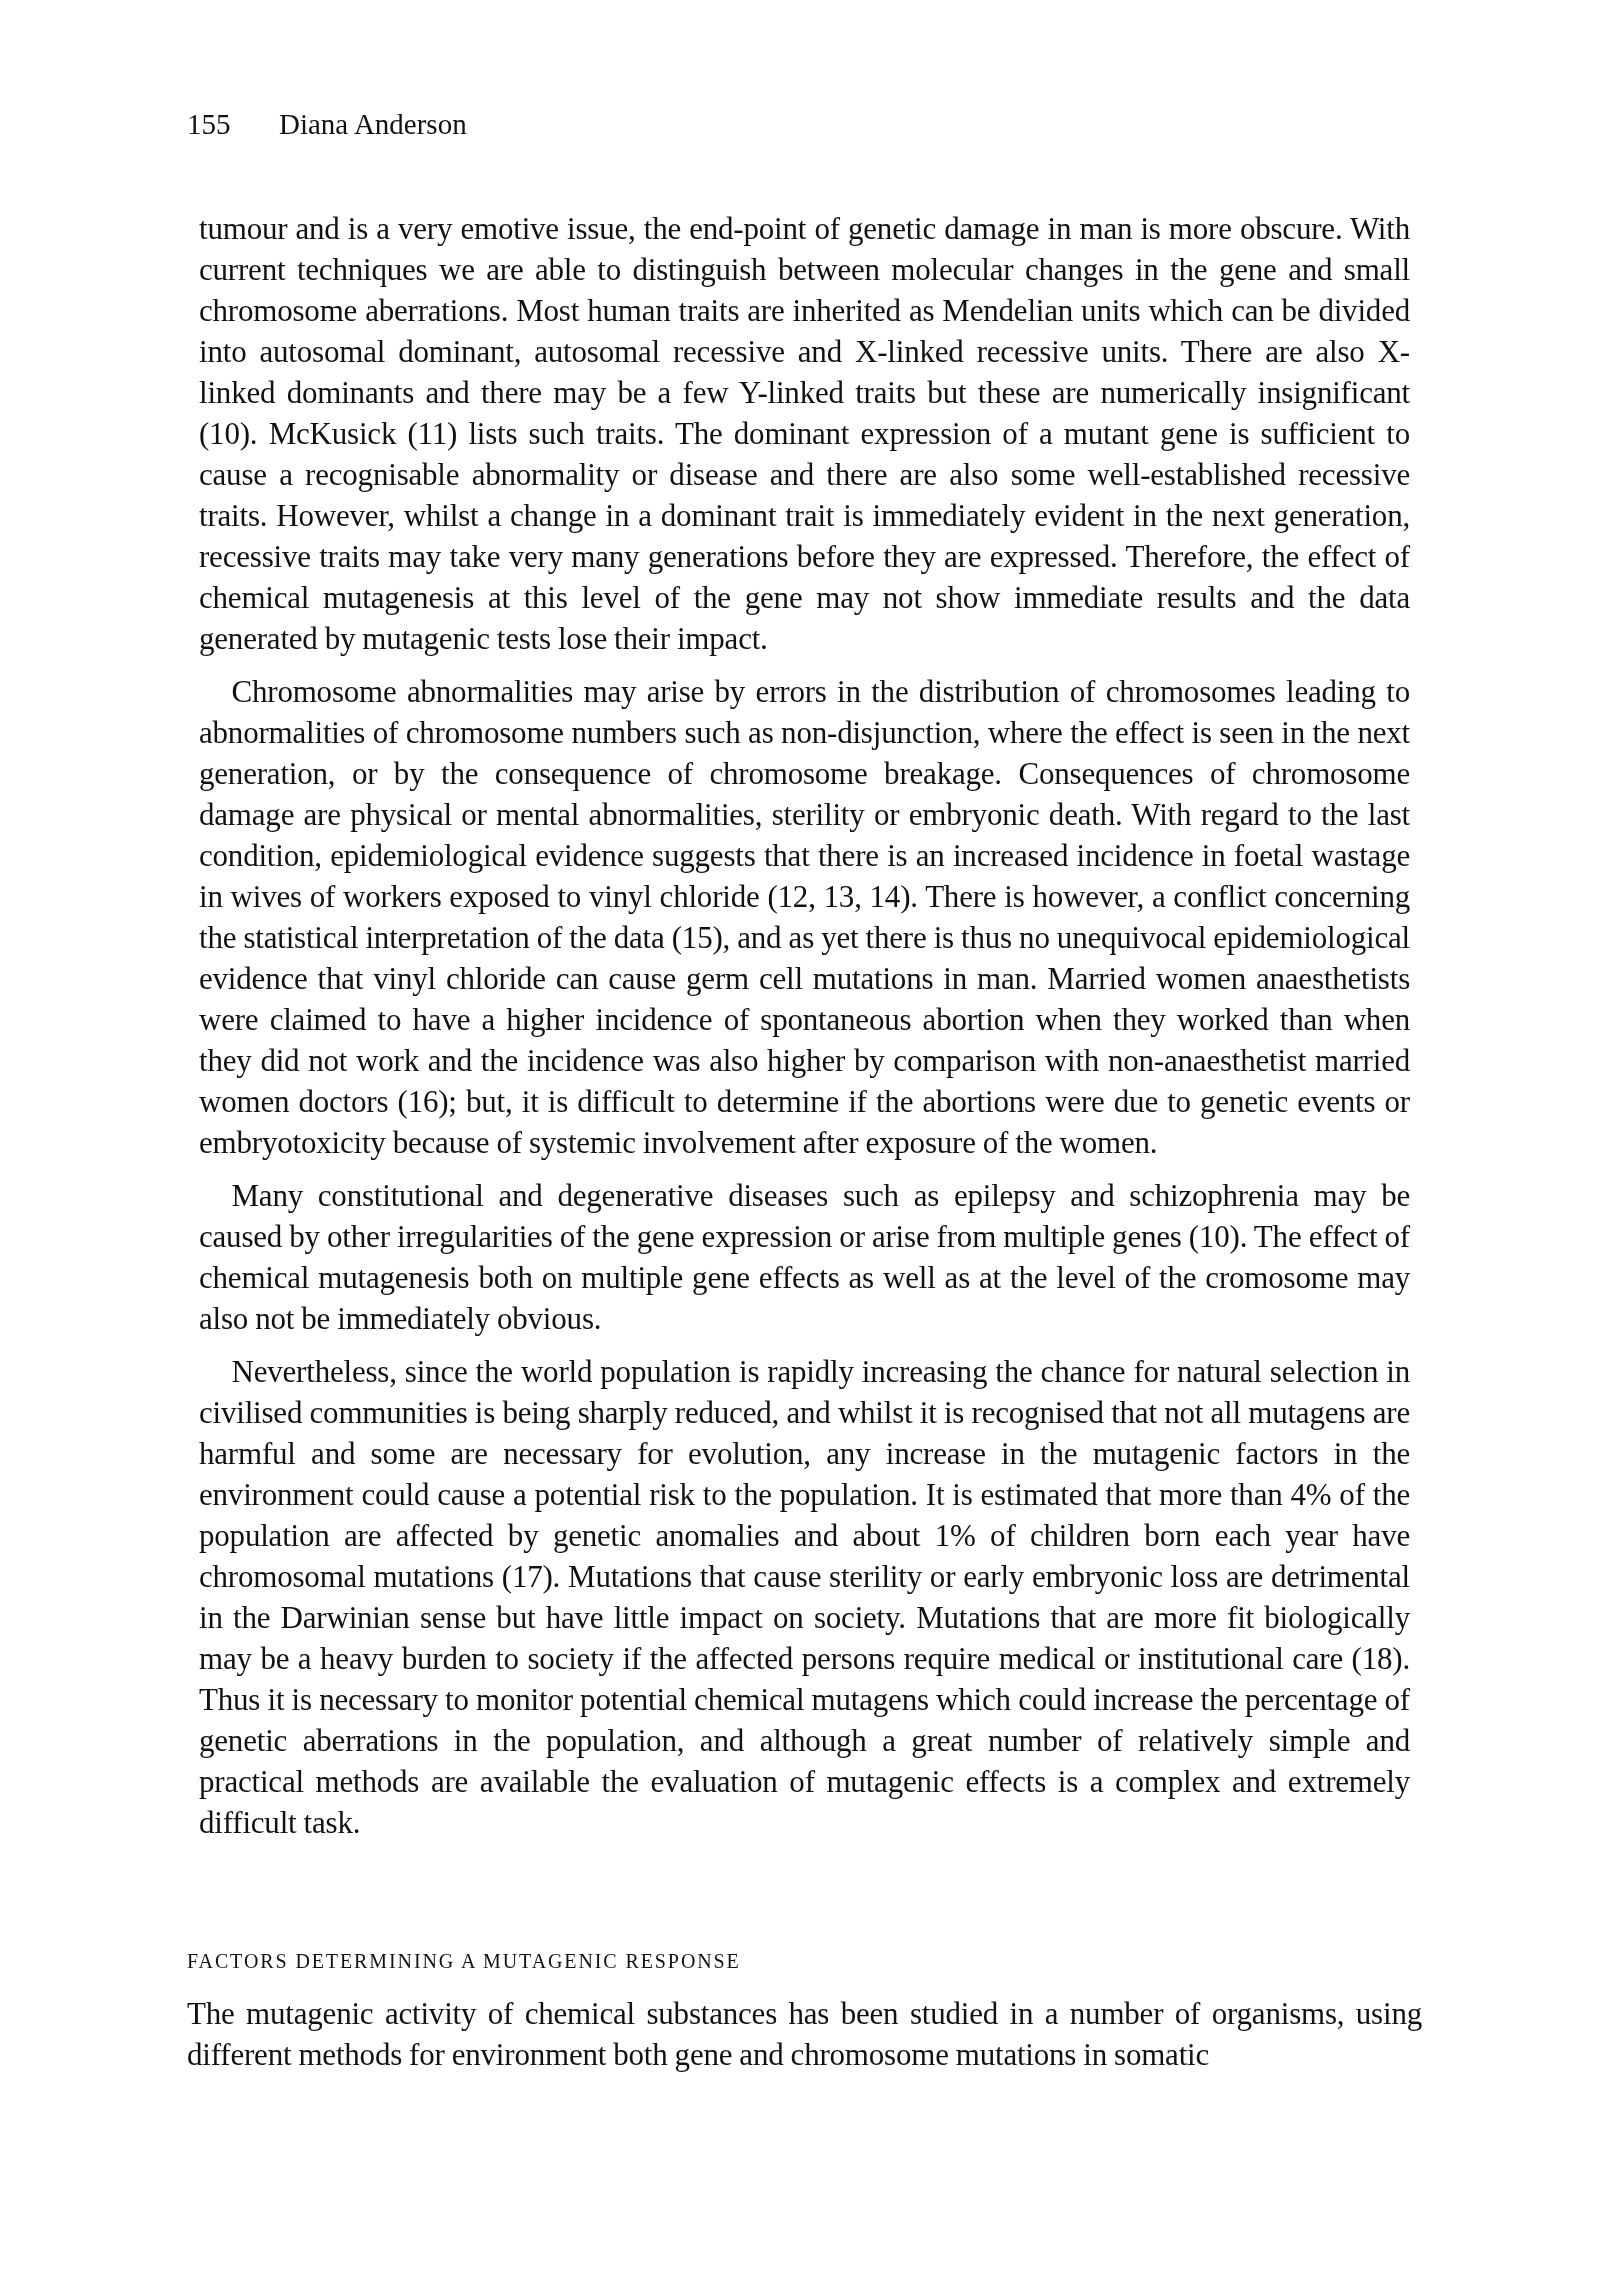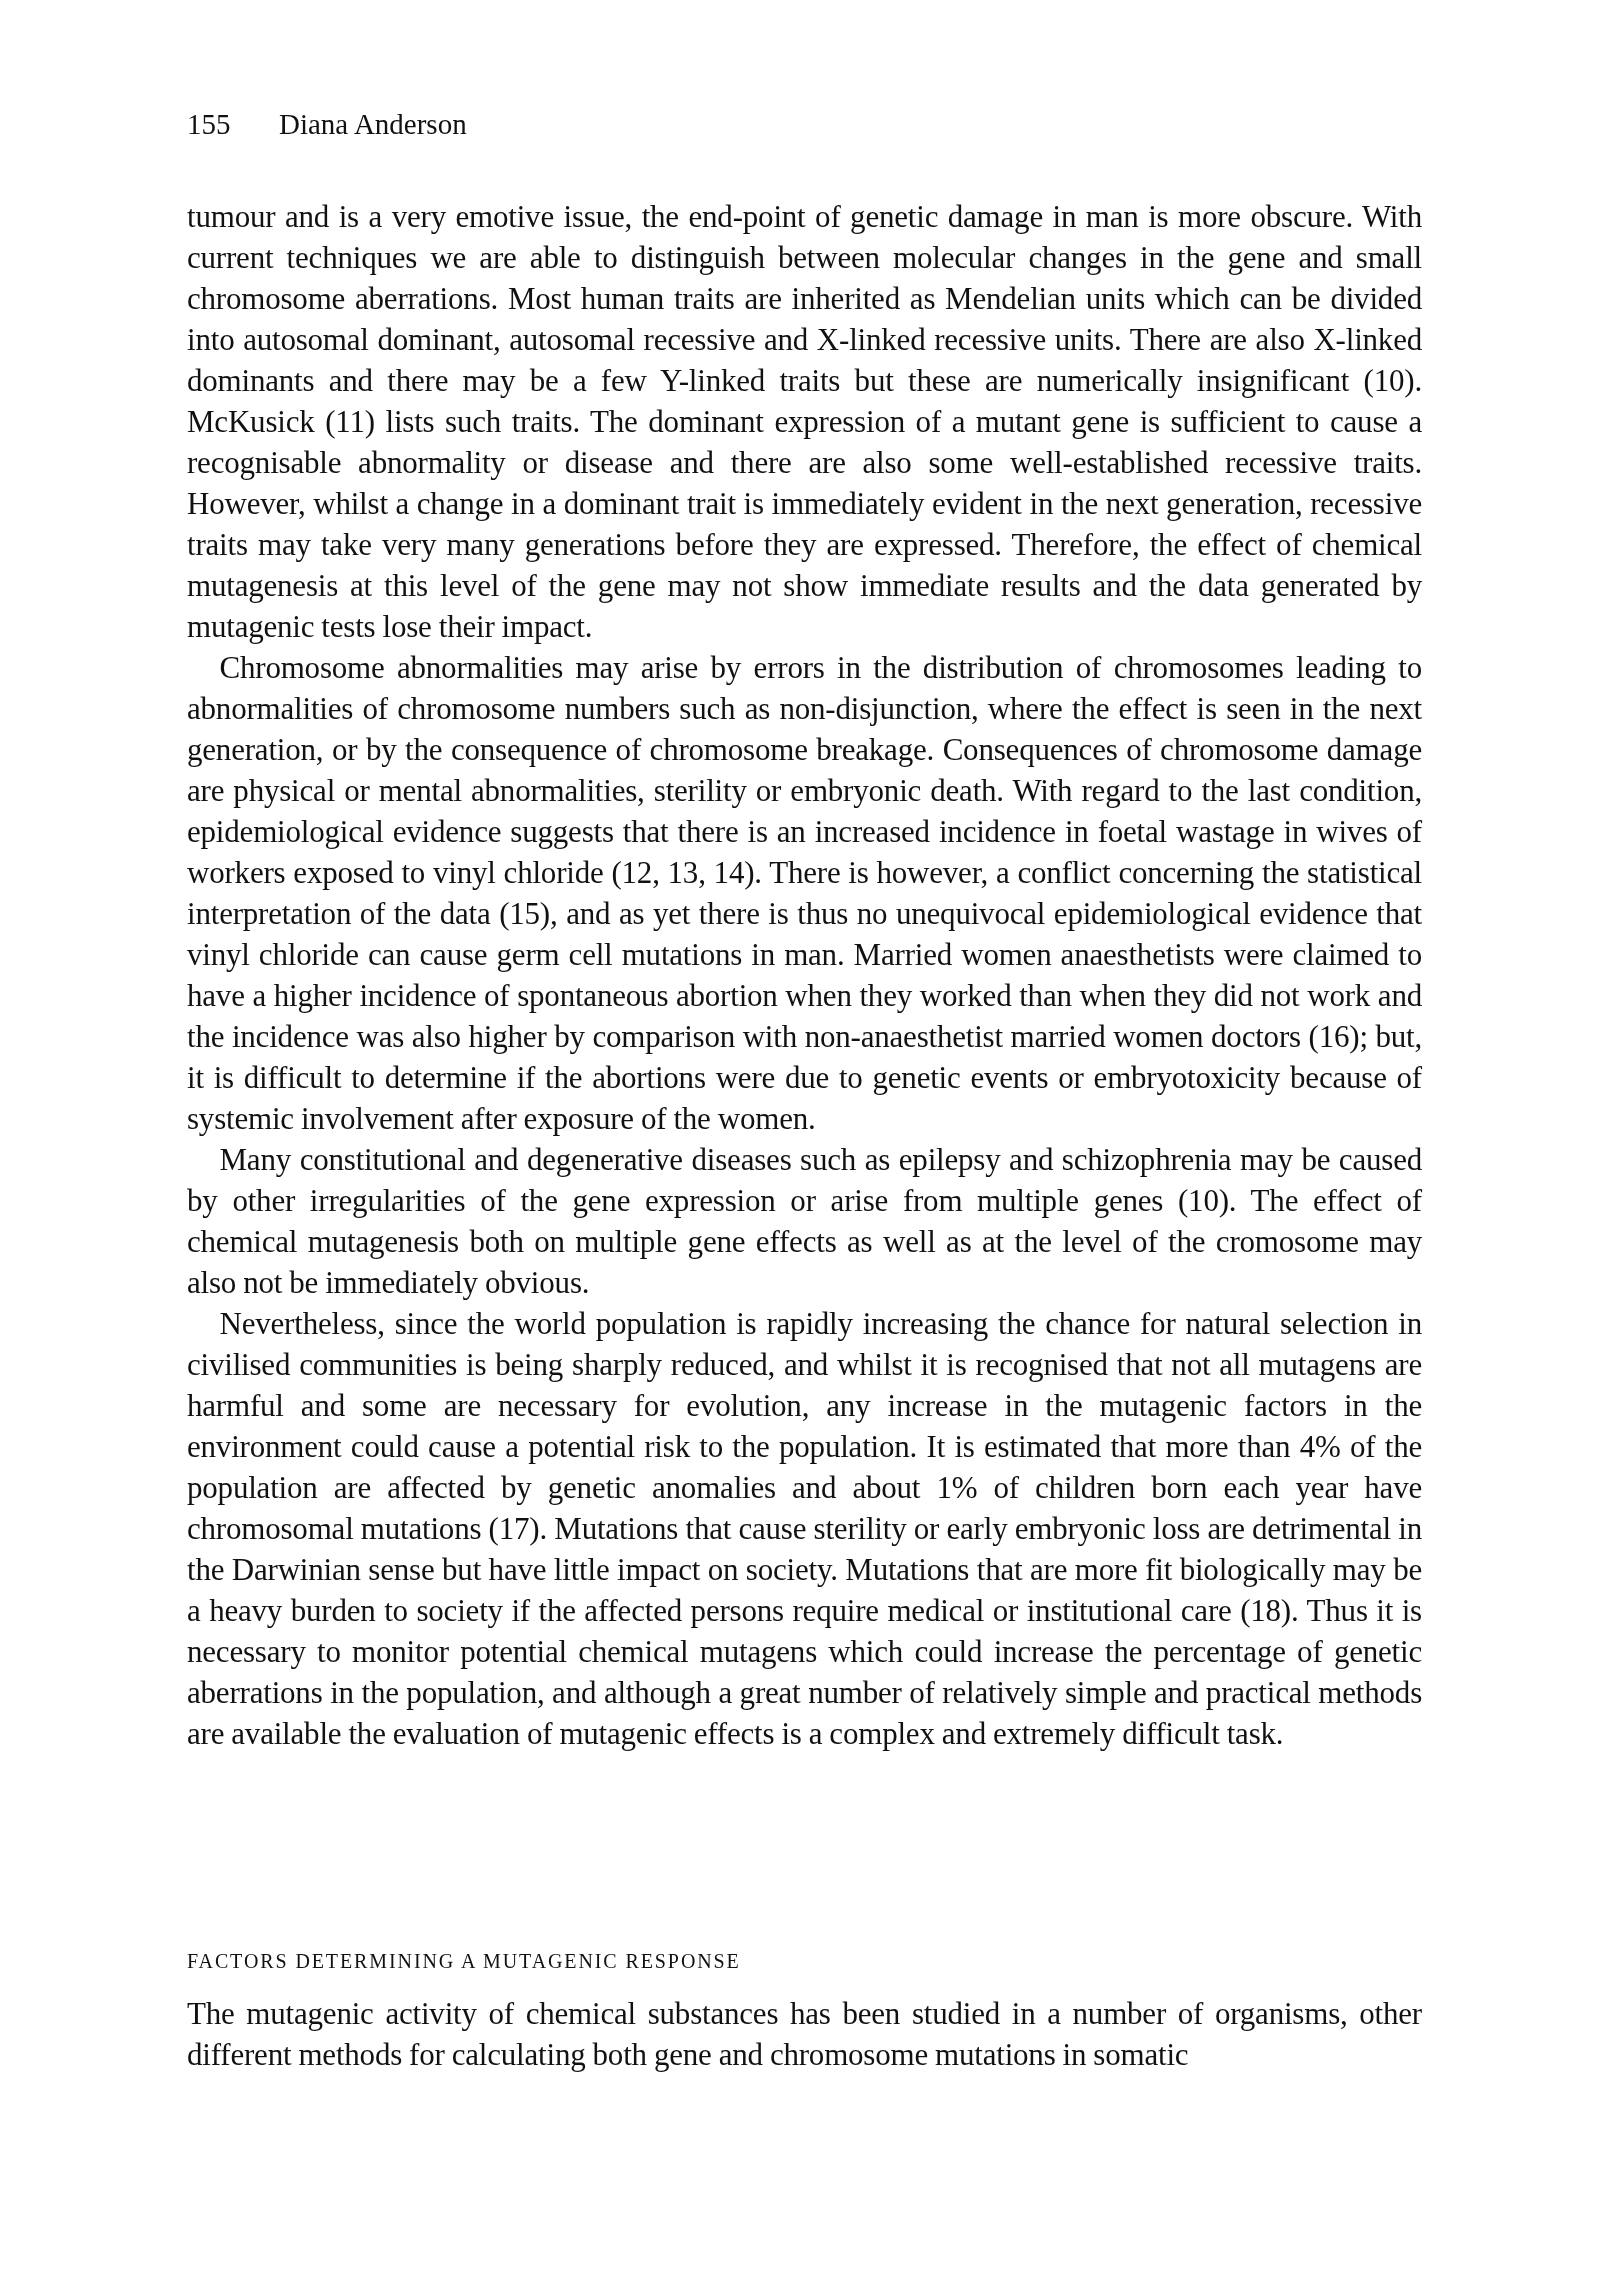--- a/index.html
+++ b/index.html
@@ -2,21 +2,21 @@
 <html><head>
   <meta charset="utf-8">
   <style>
     html, body { margin: 0; padding: 0; background: #ffffff; }
     body { width: 1606px; height: 2289px; position: relative; overflow: hidden; color: #111; }
     .page { position: absolute; left: 187px; top: 0; width: 1235px; font-family: "Liberation Serif", "DejaVu Serif", serif; }
     .running-head { position: absolute; top: 107px; left: 0; font-size: 29px; line-height: 34px; white-space: nowrap; }
     .running-head .pno { display: inline-block; width: 92px; }
     .running-head .author { }
     .body { position: absolute; top: 196px; left: 0; width: 1235px; font-size: 31px; line-height: 41px; text-align: justify; hyphens: manual; letter-spacing: -0.2px; word-spacing: -0.5px; }
-    .body p { margin: 0; font-family: Liberation Serif, serif; }
+    .body p { margin: 12px; font-family: Liberation Serif, serif; }
     .body p.indent { text-indent: 32.5px; }
     .section-heading { position: absolute; top: 1942px; left: 0; font-size: 20px; line-height: 38px; font-weight: normal; letter-spacing: 1.9px; white-space: nowrap; }
     .section-body { position: absolute; top: 1993px; left: 0; width: 1235px; font-size: 31px; line-height: 41px; text-align: justify; letter-spacing: -0.2px; word-spacing: -0.5px; }
     .section-body p { margin: 0; }
   </style>
 </head>
 <body>
 
 <div class="page">
   <div class="running-head">
@@ -26,16 +26,16 @@
   <div class="body">
     <p>tumour and is a very emotive issue, the end-point of genetic damage in man is more obscure. With current techniques we are able to distinguish between molecular changes in the gene and small chromosome aberrations. Most human traits are inherited as Mendelian units which can be divided into autosomal dominant, autosomal recessive and X-linked recessive units. There are also X-linked dominants and there may be a few Y-linked traits but these are numerically insignificant (10). McKusick (11) lists such traits. The dominant expression of a mutant gene is sufficient to cause a recognisable abnormality or disease and there are also some well-established recessive traits. However, whilst a change in a dominant trait is immediately evident in the next generation, recessive traits may take very many generations before they are expressed. Therefore, the effect of chemi­cal mutagenesis at this level of the gene may not show immediate results and the data generated by mutagenic tests lose their impact.</p>
     <p class="indent">Chromosome abnormalities may arise by errors in the distribution of chromosomes leading to abnormalities of chromosome numbers such as non-disjunction, where the effect is seen in the next generation, or by the consequence of chromosome breakage. Consequences of chromosome damage are physical or mental abnormalities, sterility or embryonic death. With regard to the last condition, epidemiological evidence suggests that there is an increased incidence in foetal wastage in wives of workers exposed to vinyl chloride (12, 13, 14). There is however, a conflict concerning the statistical interpretation of the data (15), and as yet there is thus no unequivocal epidemiological evidence that vinyl chloride can cause germ cell mutations in man. Married women anaesthetists were claimed to have a higher incidence of spontaneous abortion when they worked than when they did not work and the incidence was also higher by comparison with non-anaesthetist married women doctors (16); but, it is difficult to determine if the abortions were due to genetic events or embryotoxicity because of systemic involvement after exposure of the women.</p>
     <p class="indent">Many constitutional and degenerative diseases such as epilepsy and schizophrenia may be caused by other irregularities of the gene expression or arise from multiple genes (10). The effect of chemical mutagenesis both on multiple gene effects as well as at the level of the cromosome may also not be immediately obvious.</p>
     <p class="indent">Nevertheless, since the world population is rapidly increasing the chance for natural selection in civilised communities is being sharply reduced, and whilst it is recognised that not all mutagens are harmful and some are necessary for evolution, any increase in the mutagenic factors in the environment could cause a potential risk to the population. It is estimated that more than 4% of the population are affected by genetic anomalies and about 1% of children born each year have chromosomal mutations (17). Mutations that cause sterility or early embryonic loss are detrimental in the Darwinian sense but have little impact on society. Mutations that are more fit biologically may be a heavy burden to society if the affected persons require medical or institutional care (18). Thus it is necessary to monitor potential chemical mutagens which could increase the percentage of genetic aberrations in the population, and although a great number of relatively simple and practical methods are available the evaluation of mutagenic effects is a complex and extremely difficult task.</p>
   </div>
 
   <div class="section-heading">FACTORS DETERMINING A MUTAGENIC RESPONSE</div>
 
   <div class="section-body">
-    <p>The mutagenic activity of chemical substances has been studied in a number of organisms, other different methods for calculating both gene and chromosome mutations in somatic</p>
+    <p>The mutagenic activity of chemical substances has been studied in a number of organisms, using different methods for environment both gene and chromosome mutations in somatic</p>
   </div>
 </div>
 
 
 </body></html>

